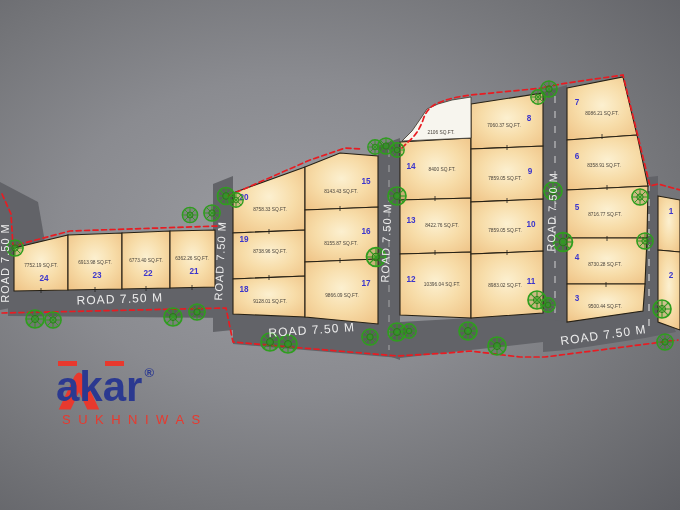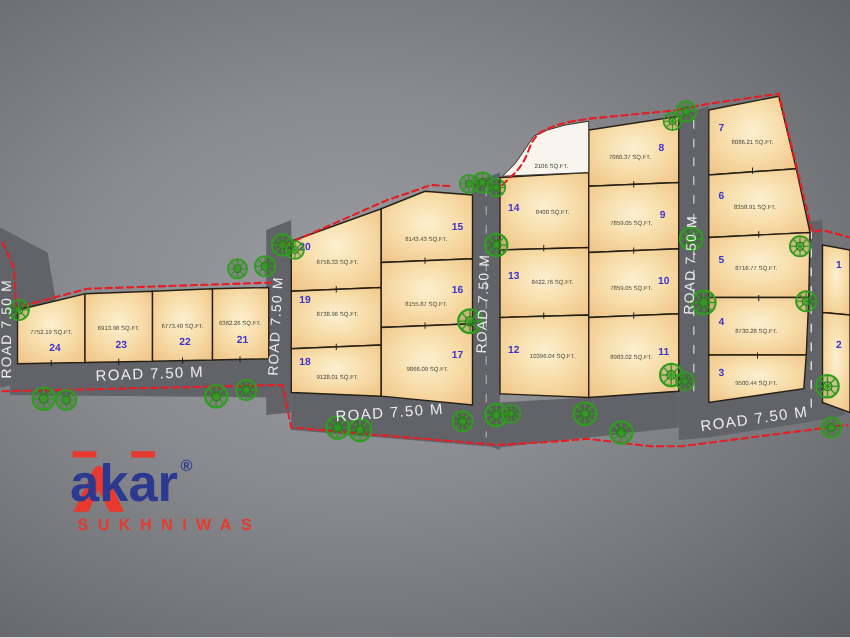--- a/index.html
+++ b/index.html
@@ -20,21 +20,21 @@
   .cdash{fill:none;stroke:#d6d6d6;stroke-width:1.2;stroke-dasharray:7 8;}
   .tick{stroke:#20201c;stroke-width:0.8;}
   
   .logo{position:absolute;left:56px;top:370px;width:170px;}
   .logo-row{display:flex;align-items:flex-end;}
   .logo-icon{width:46px;height:42px;margin-right:8px;}
   .brand{display:flex;align-items:flex-end;color:#2b3990;font-weight:bold;font-size:42px;line-height:0.82;}
   .bl{position:relative;display:inline-block;}
   .macron::after{content:"";position:absolute;left:2px;right:2px;top:-9px;height:5px;background:#e8392e;}
   .reg{font-size:13px;font-weight:bold;color:#2b3990;margin-left:2px;position:relative;top:-26px;}
-  .logo-sub{color:#e8392e;font-weight:bold;font-size:13px;letter-spacing:7.5px;margin-top:8px;padding-left:6px;white-space:nowrap;}
+  .logo-sub{color:#e8392e;font-weight:normal;font-size:13px;letter-spacing:7.5px;margin-top:8px;padding-left:6px;white-space:nowrap;}
 </style>
 </head>
 <body>
 
 <div class="stage">
 <svg width="680" height="510" viewBox="0 0 680 510">
   <defs>
     <radialGradient id="pg" cx="0.5" cy="0.45" r="0.8">
       <stop offset="0" stop-color="#fcf0d0"></stop>
       <stop offset="0.45" stop-color="#f7dca8"></stop>

